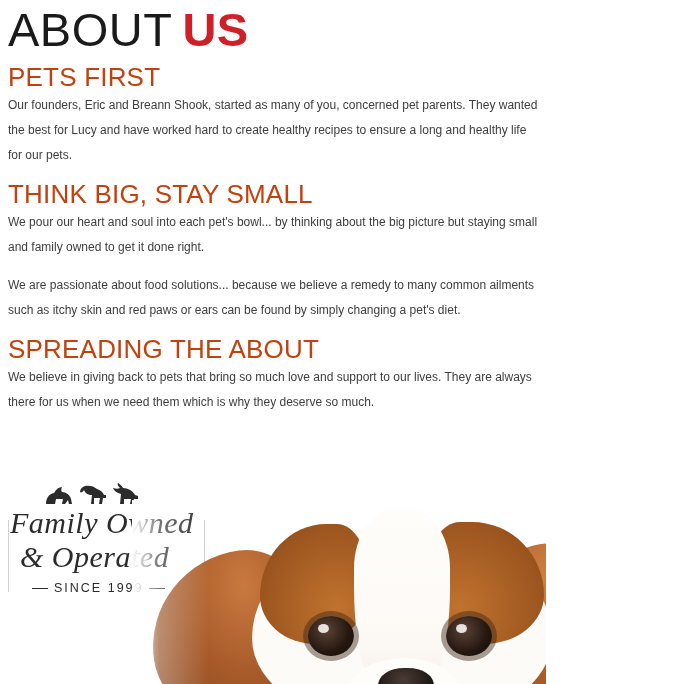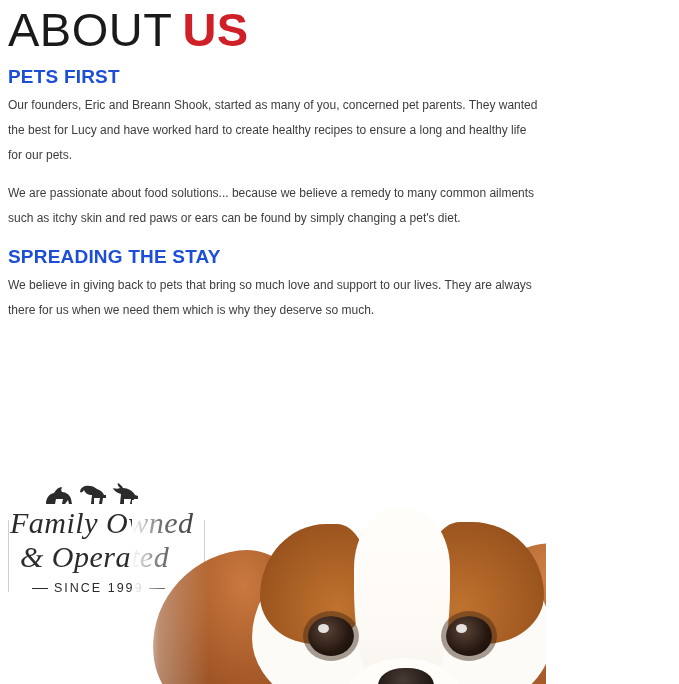--- a/index.html
+++ b/index.html
@@ -40,24 +40,24 @@
     font-weight: 300;
   }
   .title .us {
     color: #cf2027;
     font-weight: 700;
     margin-left: 10px;
   }
   
   .section { margin-bottom: 13px; }
   .section-heading {
-    color: #1d4ed8;
-    font-size: 19px;
+    color: #c2410c;
+    font-size: 26px;
     line-height: 26px;
-    font-weight: 700;
+    font-weight: 400;
     letter-spacing: 0.2px;
     margin: 0 0 3px 0;
   }
   .section-body {
     color: #3d3d3d;
     font-size: 12px;
     line-height: 25px;
     font-weight: 400;
     margin: 0;
     max-width: 620px;
@@ -255,27 +255,31 @@
 
     <h1 class="title">
       <span class="about">ABOUT</span><span class="us">US</span>
     </h1>
 
     <div class="section">
       <h2 class="section-heading">PETS FIRST</h2>
       <p class="section-body">Our founders, Eric and Breann Shook, started as many of you, concerned pet parents. They wanted the best for Lucy and have worked hard to create healthy recipes to ensure a long and healthy life for our pets.</p>
     </div>
 
+    <div class="section">
+      <h2 class="section-heading">THINK BIG, STAY SMALL</h2>
+      <p class="section-body">We pour our heart and soul into each pet's bowl... by thinking  about the big picture but staying small and family owned to get it done right.</p>
+    </div>
 
     <div class="section">
       <p class="section-body">We are passionate about food solutions... because we believe a remedy to many common ailments such as itchy skin and red paws or ears can be found by simply changing a pet's diet.</p>
     </div>
 
     <div class="section">
-      <h2 class="section-heading">SPREADING THE STAY</h2>
+      <h2 class="section-heading">SPREADING THE ABOUT</h2>
       <p class="section-body">We believe in giving back to pets that bring so much love and support to our lives. They are always there for us when we need them which is why they deserve so much.</p>
     </div>
 
   </div>
 
   <div class="bottom">
 
     <div class="badge">
       <svg class="badge-animals" viewBox="0 0 120 26">
         <g fill="#2b2b2b">

